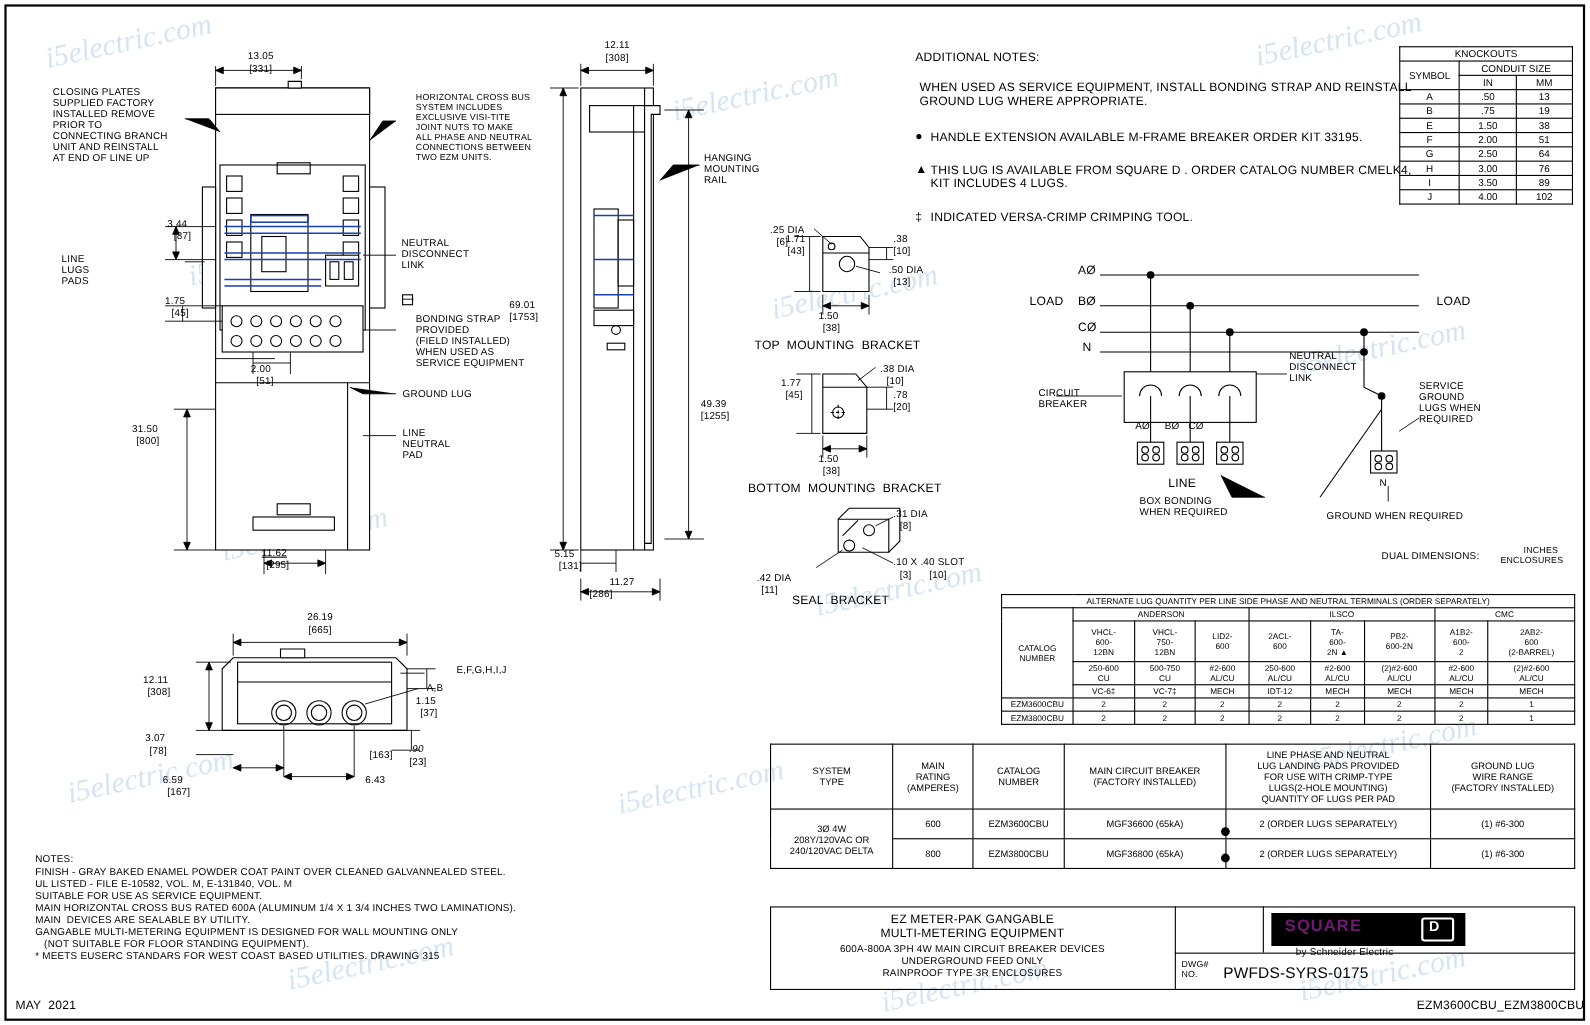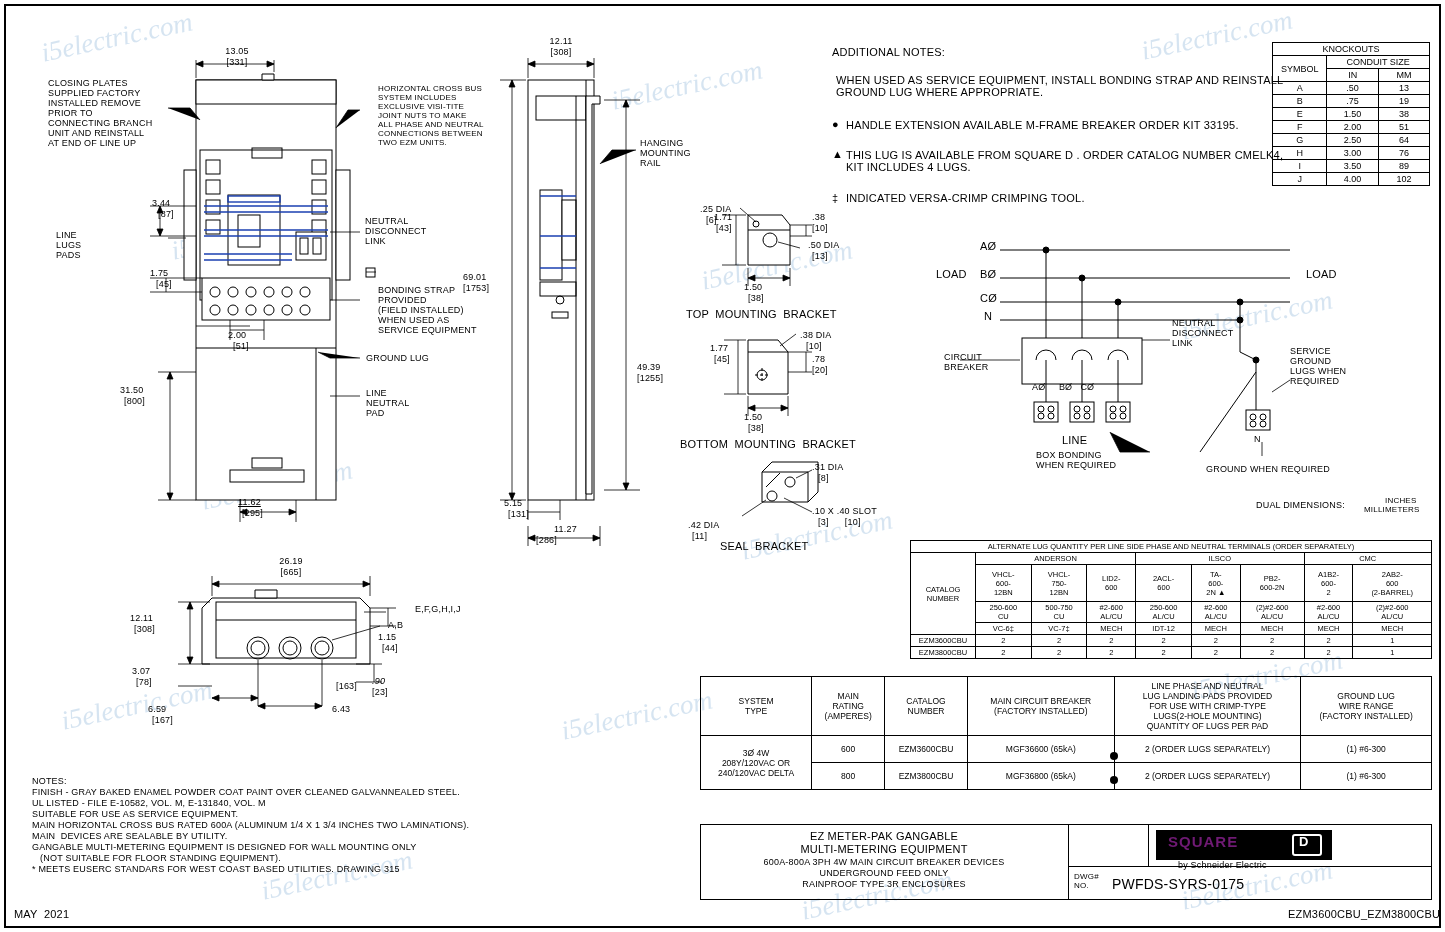--- a/index.html
+++ b/index.html
@@ -455,21 +455,21 @@
   <div class="txt t9" style="left:132px;top:666px;">3.07</div>
   <div class="txt t9" style="left:136px;top:677px;">[78]</div>
 
   <div class="txt t9" style="left:148px;top:704px;">6.59</div>
   <div class="txt t9" style="left:152px;top:715px;">[167]</div>
 
   <div class="txt t9" style="left:332px;top:704px;">6.43</div>
   <div class="txt t9" style="left:336px;top:681px;">[163]</div>
 
   <div class="txt t9" style="left:378px;top:632px;">1.15</div>
-  <div class="txt t9" style="left:382px;top:643px;">[44]</div>
+  <div class="txt t9" style="left:382px;top:643px;">[37]</div>
 
   <div class="txt t9" style="left:372px;top:676px;font-style:italic;">.90</div>
   <div class="txt t9" style="left:372px;top:687px;">[23]</div>
 
   <div class="txt t9" style="left:388px;top:604px;padding-left:27px;">E,F,G,H,I,J</div>
   <div class="txt t9" style="left:388px;top:620px;">A,B</div>
 
   <div class="txt t9" style="left:700px;top:204px;">.25 DIA</div>
   <div class="txt t9" style="left:706px;top:215px;">[6]</div>
   <div class="txt t9" style="left:714px;top:212px;">1.71</div>
@@ -584,21 +584,21 @@
 GROUND
 LUGS WHEN
 REQUIRED</div>
   <div class="txt t9" style="left:1036px;top:450px;">BOX BONDING
 WHEN REQUIRED</div>
   <div class="txt t9" style="left:1206px;top:464px;">GROUND WHEN REQUIRED</div>
   <div class="txt t9" style="left:1254px;top:434px;">N</div>
 
   <div class="txt t9" style="left:1256px;top:500px;">DUAL DIMENSIONS:</div>
   <div class="txt t8" style="left:1364px;top:496px;margin-left:21px;">INCHES</div>
-  <div class="txt t8" style="left:1364px;top:505px;">MILLIMETERS</div>
+  <div class="txt t8" style="left:1364px;top:505px;">ENCLOSURES</div>
 
   <table class="grid" id="lug-table" style="left:910px;top:540px;width:522px;font-size:7.5px;">
     <tbody>
         <tr>
           <td colspan="9">ALTERNATE LUG QUANTITY PER LINE SIDE PHASE AND NEUTRAL TERMINALS (ORDER SEPARATELY)</td>
         </tr>
     <tr>
       <td rowspan="4" style="width:58px;">CATALOG
 NUMBER</td>
       <td colspan="3">ANDERSON</td>

